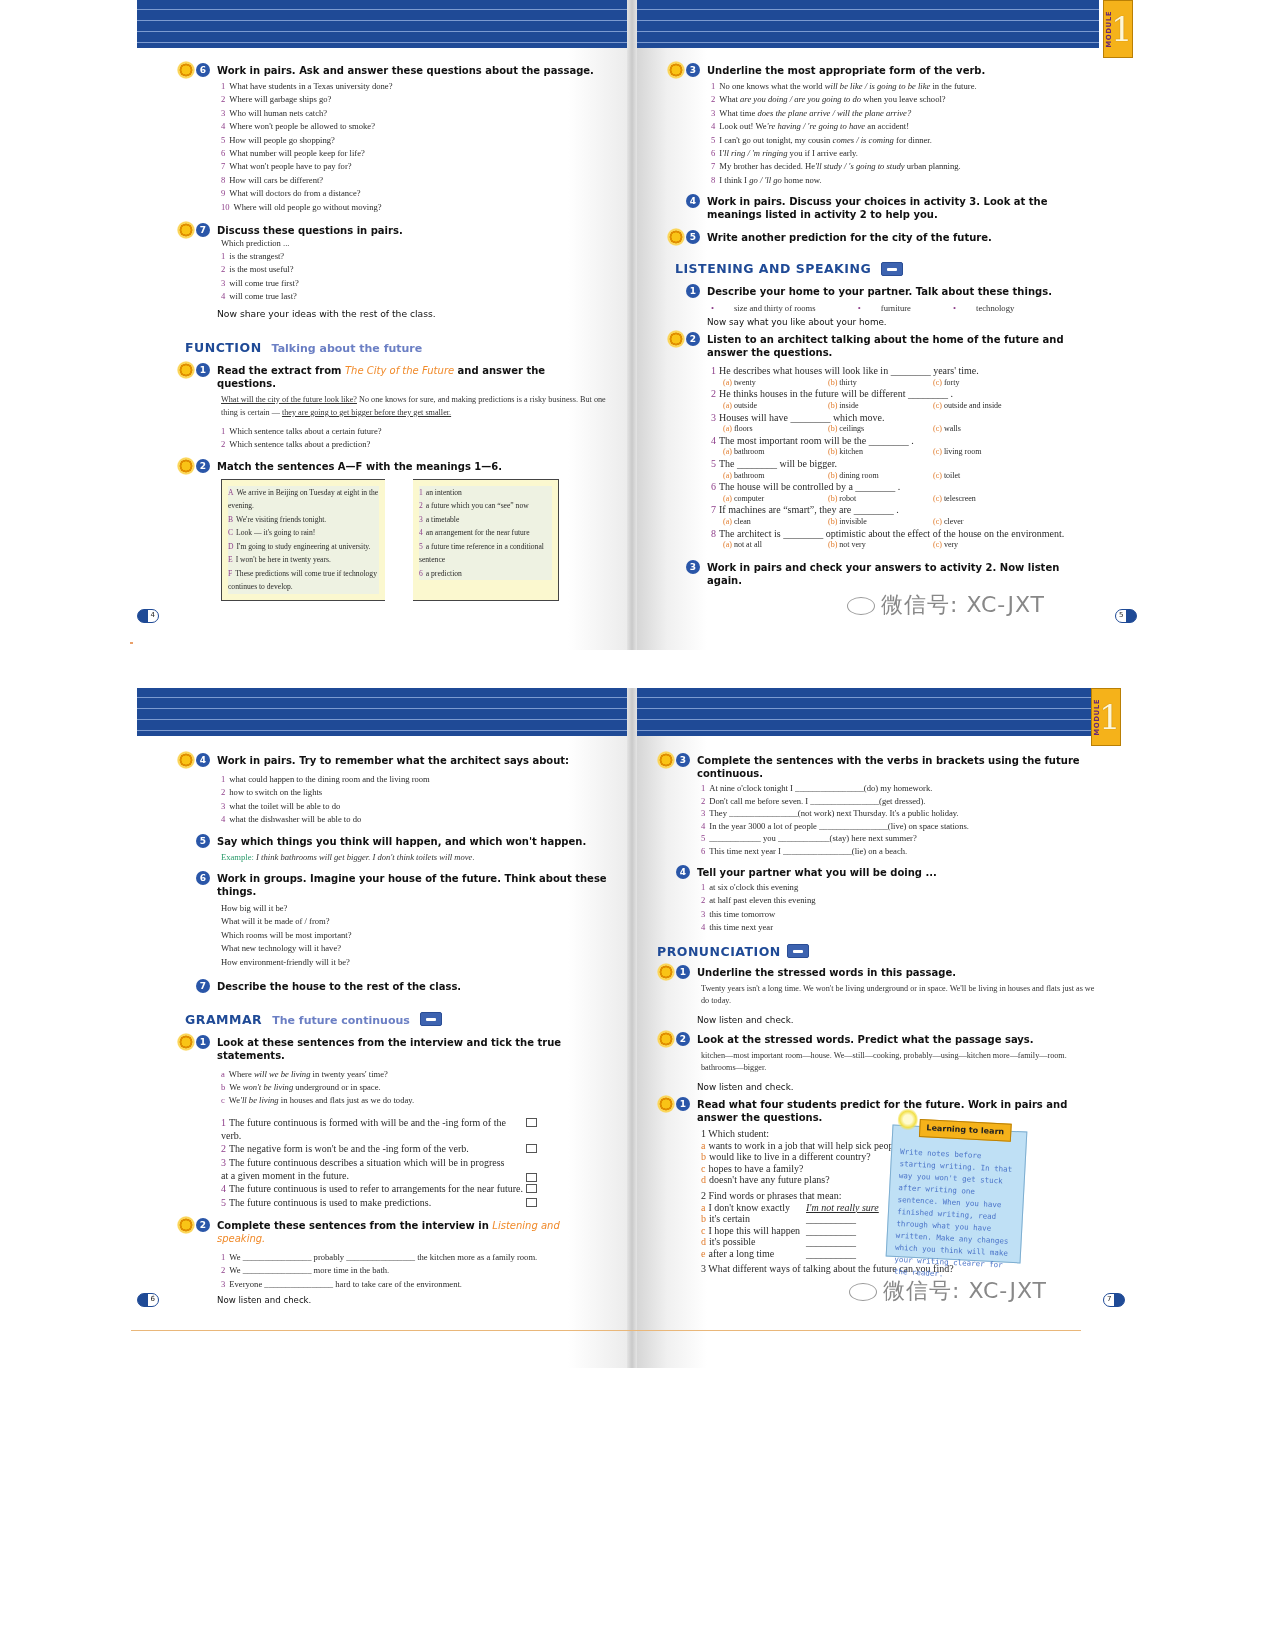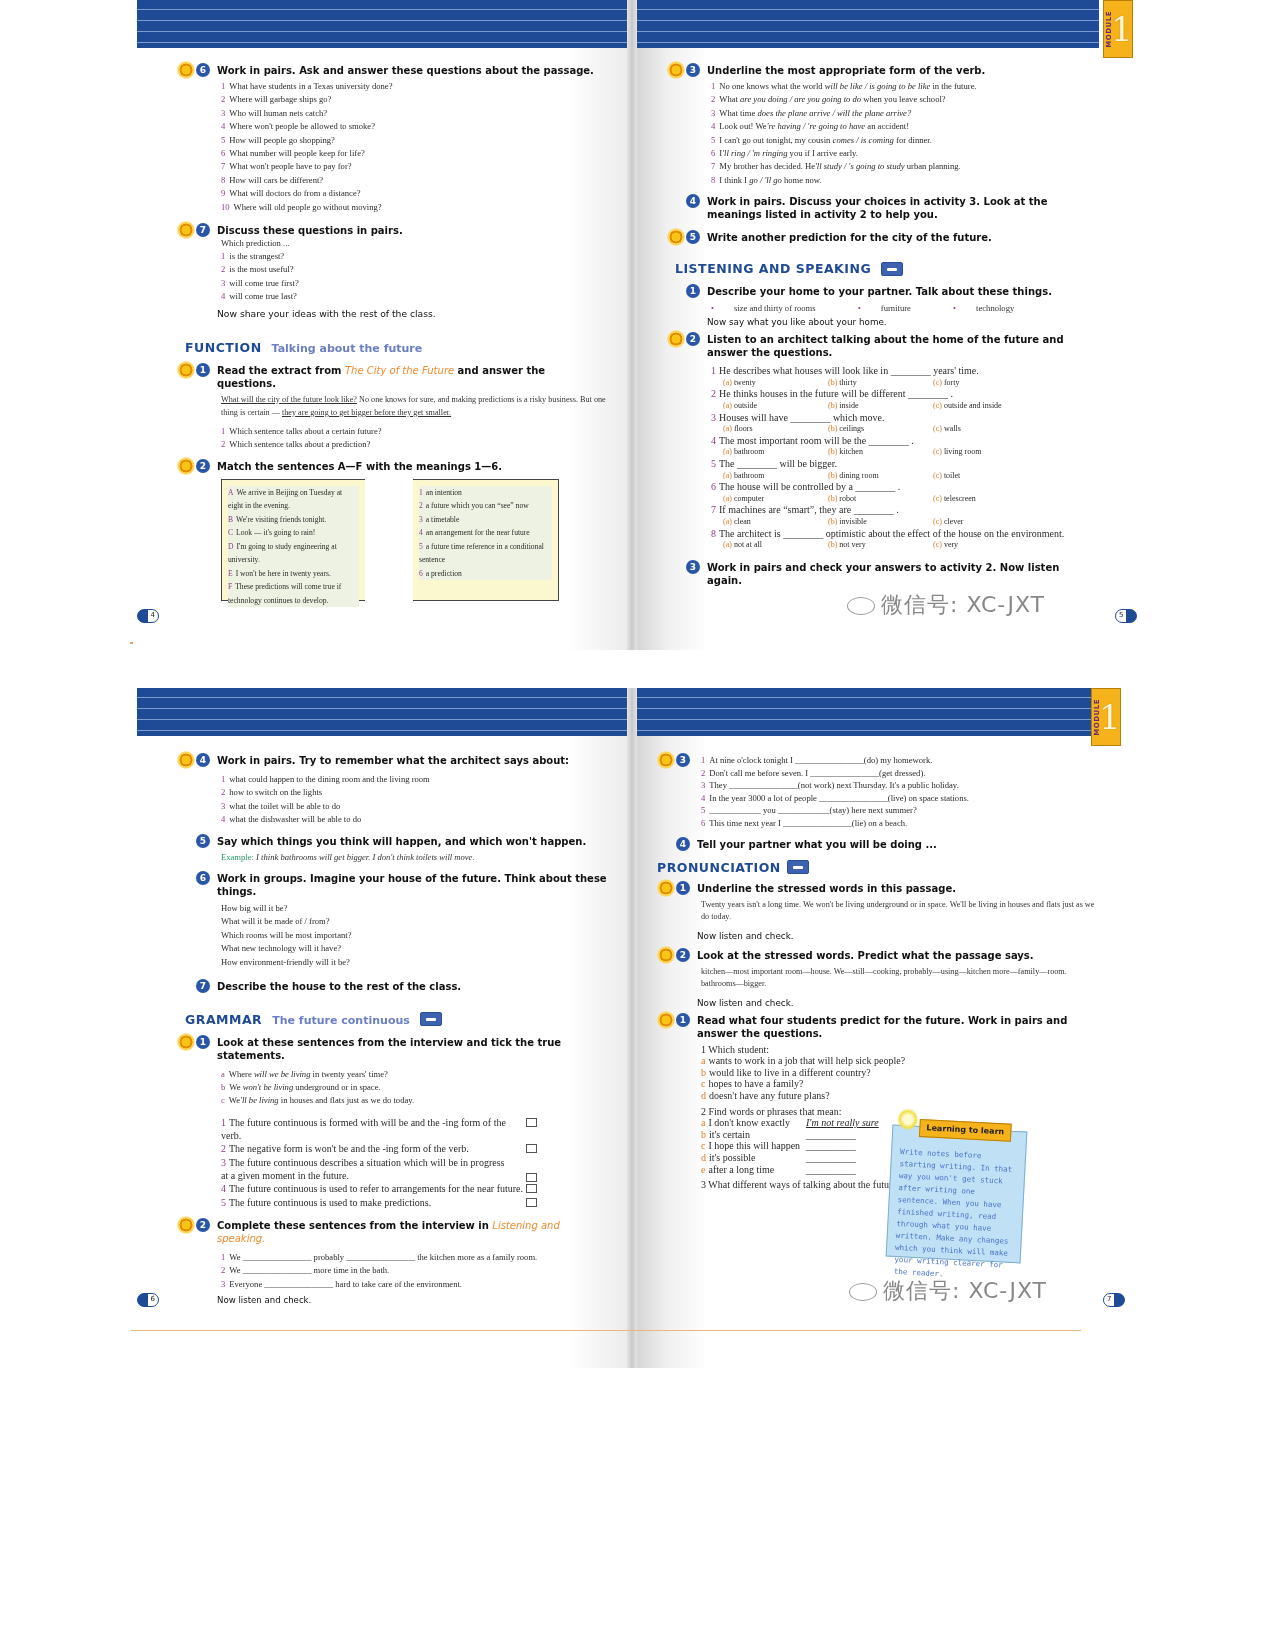--- a/index.html
+++ b/index.html
@@ -31,21 +31,21 @@
 .note{font-family:"DejaVu Sans",sans-serif;font-size:9.2px;color:#111;margin-top:4px}
 .section{margin-top:18px;margin-left:8px;font-family:"DejaVu Sans",sans-serif}
 .section .sh{font-size:12.5px;font-weight:bold;color:#1f4a96;letter-spacing:.5px}
 .section .ss{font-size:11px;font-weight:bold;color:#6b7fc4;margin-left:10px}
 .tape{display:inline-block;width:22px;height:14px;background:#3d63b0;border:1px solid #2a4d95;border-radius:2px;vertical-align:middle;margin-left:10px;position:relative}
 .tape:after{content:"";position:absolute;left:5px;top:5px;width:10px;height:3px;background:#fff;border-radius:1px}
 .extract{font-size:8.2px;line-height:13px;padding-left:4px;margin-top:3px;color:#333}
 .u{text-decoration:underline}
 .matchbox{position:relative;margin-top:6px;margin-left:4px;width:340px;height:122px}
 .mb{position:absolute;top:0;height:122px;background:#fbf8cf;border:1.5px solid #444;padding:6px 6px}
-.mb.l{left:0;width:144px;border-right:none}
+.mb.l{left:0;width:164px;border-right:none}
 .mb.r{left:192px;width:146px;border-left:none}
 .mb li{list-style:none;font-size:7.6px;line-height:13.5px;color:#2a2a2a;background:#eef2e2;margin-bottom:0}
 .mb li .n{color:#8e3f8a;margin-right:3px}
 .pageno{position:absolute;width:22px;height:14px;border:1.5px solid #1f4a96;border-radius:7px;background:#fff;font-family:"DejaVu Sans",sans-serif;font-size:7px;line-height:11px}
 .pageno.l{left:0;background:linear-gradient(to right,#1f4a96 50%,#fff 50%);text-align:right;padding-right:3px}
 .pageno.r{right:0;background:linear-gradient(to left,#1f4a96 50%,#fff 50%);text-align:left;padding-left:3px}
 .opts{display:flex;font-size:8px;line-height:11.6px;padding-left:16px;color:#2a2a2a}
 .opts span{flex:0 0 105px}
 .opts span:last-child{flex:1}
 .opts .k{color:#e07a2a}
@@ -397,35 +397,42 @@
     <div class="module-tab" style="right:16px">
         <span class="mlabel">MODULE</span>
         <span class="mnum">1</span>
       </div>
     <div class="content" style="left:20px;right:36px;top:60px">
       <div class="act">
         <div class="icons">
             <span class="sun"></span>
             <span class="num">3</span>
           </div>
+        <h3>Complete the sentences with the verbs in brackets using the future continuous.</h3>
         <ol class="items" style="margin-top:2px">
           <li style="line-height:12.6px"><span class="n">1</span><span>At nine o'clock tonight I ________________(do) my homework.</span></li>
           <li style="line-height:12.6px"><span class="n">2</span><span>Don't call me before seven. I ________________(get dressed).</span></li>
           <li style="line-height:12.6px"><span class="n">3</span><span>They ________________(not work) next Thursday. It's a public holiday.</span></li>
           <li style="line-height:12.6px"><span class="n">4</span><span>In the year 3000 a lot of people ________________(live) on space stations.</span></li>
           <li style="line-height:12.6px"><span class="n">5</span><span>____________ you ____________(stay) here next summer?</span></li>
           <li style="line-height:12.6px"><span class="n">6</span><span>This time next year I ________________(lie) on a beach.</span></li>
         </ol>
       </div>
 
       <div class="act" style="margin-top:8px">
         <div class="icons">
             <span class="num">4</span>
           </div>
         <h3>Tell your partner what you will be doing ...</h3>
+        <ol class="items" style="margin-top:2px">
+          <li style="line-height:13.6px"><span class="n">1</span><span>at six o'clock this evening</span></li>
+          <li style="line-height:13.6px"><span class="n">2</span><span>at half past eleven this evening</span></li>
+          <li style="line-height:13.6px"><span class="n">3</span><span>this time tomorrow</span></li>
+          <li style="line-height:13.6px"><span class="n">4</span><span>this time next year</span></li>
+        </ol>
       </div>
 
       <div class="section" style="margin-top:6px;margin-left:0">
         <span class="sh">PRONUNCIATION</span><span class="tape" style="margin-left:6px"></span>
       </div>
 
       <div class="act" style="margin-top:6px">
         <div class="icons">
             <span class="sun"></span>
             <span class="num">1</span>

